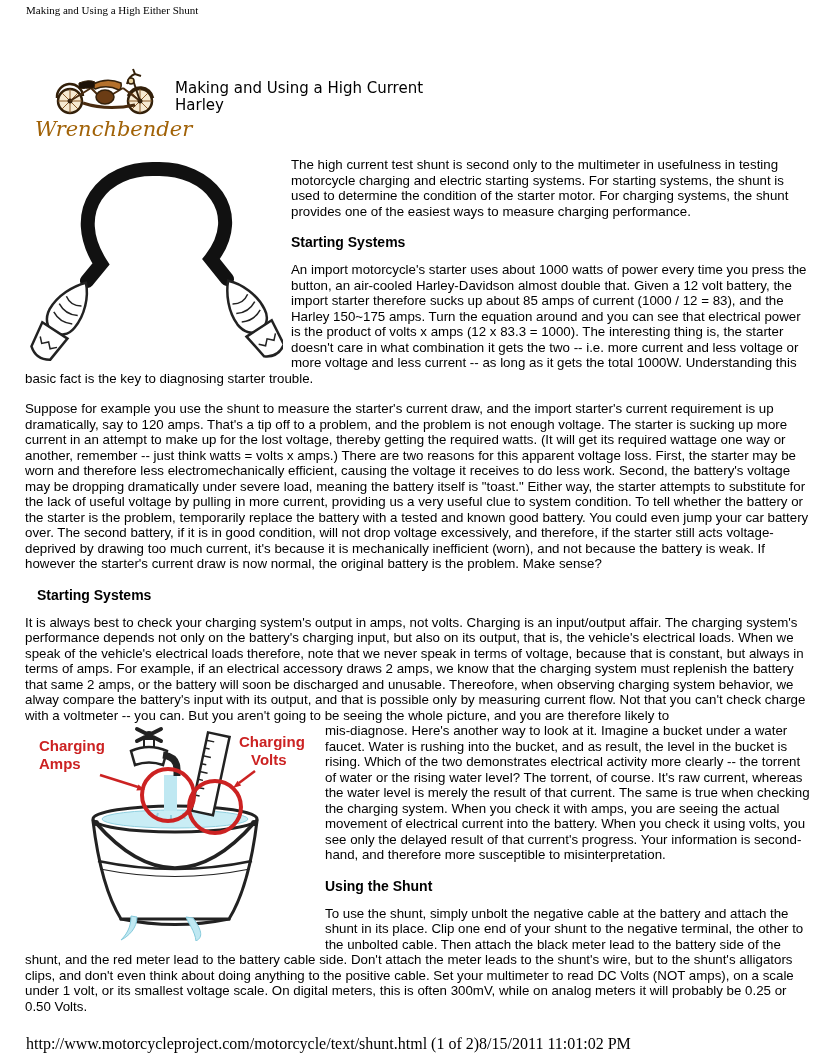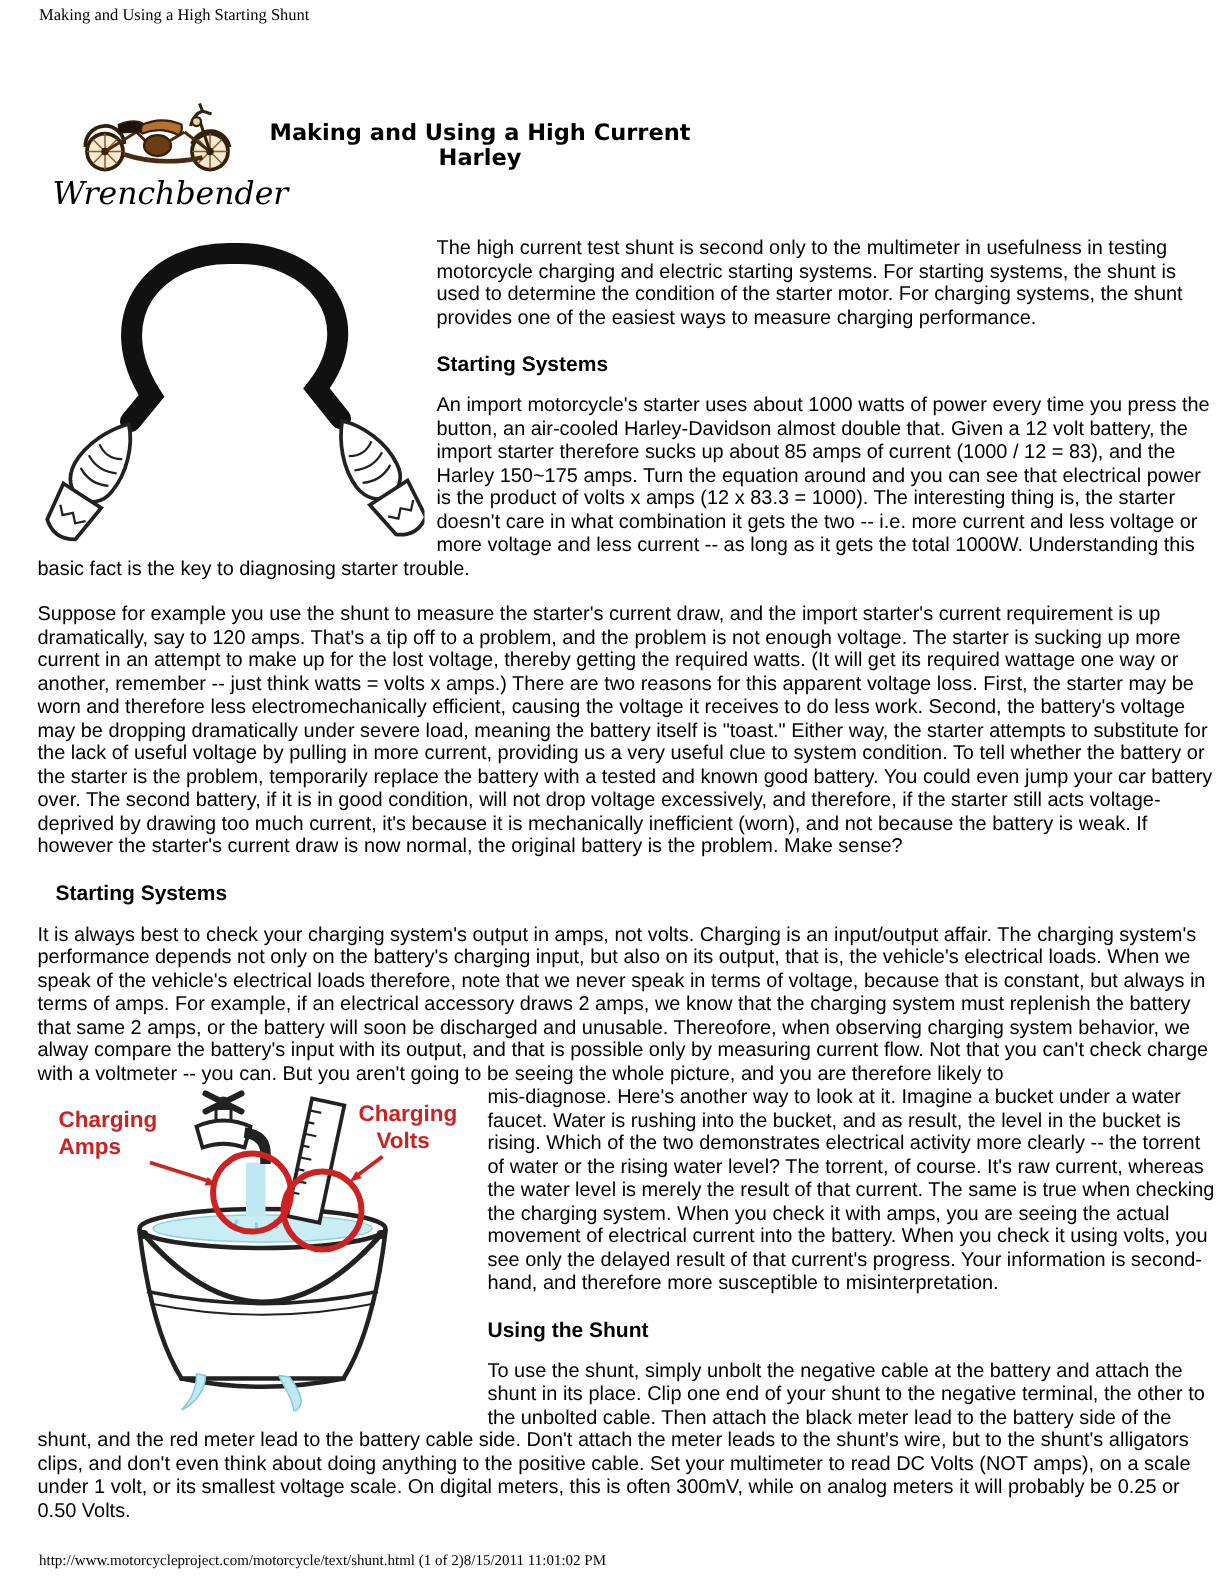--- a/index.html
+++ b/index.html
@@ -9,55 +9,55 @@
     background: #ffffff; color: #000;
     font-family: "Liberation Sans", sans-serif;
     overflow: hidden;
   }
   .print-header {
     position: absolute; top: 4px; left: 26px;
     font-family: "Liberation Serif", serif; font-size: 11px;
   }
   .print-footer {
     position: absolute; top: 1035px; left: 26px;
-    font-family: "Liberation Serif", serif; font-size: 10px;
+    font-family: "Liberation Serif", serif; font-size: 16px;
   }
   .content {
     position: absolute; top: 58px; left: 25px; width: 788px;
     font-size: 13.3px; line-height: 15.5px;
   }
   .masthead { display: flex; align-items: flex-start; margin: 4px 0 16px 0; }
   .logo-cell { width: 140px; margin-left: 10px; text-align: center; }
   .logo-cell svg { display: block; margin: 0 auto; }
   .logo-wordmark {
     font-family: "DejaVu Serif", serif; font-style: italic;
-    font-size: 21px; line-height: 24px; color: #000000; margin-top: 1px;
+    font-size: 21px; line-height: 24px; color: #a16207; margin-top: 1px;
   }
   .title-cell {
-    width: 290px; padding-top: 18px; text-align: center;
-    font-family: "DejaVu Sans", sans-serif; font-weight: bold;
+    width: 290px; padding-top: 18px; 
+    font-family: "DejaVu Sans", sans-serif; font-weight: normal;
     font-size: 15px; line-height: 17px;
   }
   .article p { margin: 0 0 15px 0; }
   .article h3 {
     font-size: 14px; font-weight: bold; margin: 12px; line-height: 16px;
     font-family: "Liberation Sans", sans-serif;
   }
   p.no-gap { margin: 0; }
   .fig-shunt { float: left; width: 254px; height: 203px; margin: 2px 8px 0 4px; }
   .fig-bucket { float: left; width: 292px; height: 218px; margin: 0 8px 0 0; }
   .charging-wrap::after { content: ""; display: block; clear: both; }
   .bucket-label {
     font-family: "Liberation Sans", sans-serif; font-weight: bold; font-size: 15px;
   }
 </style>
 </head>
 <body>
 
-<div class="print-header">Making and Using a High Starting Shunt</div>
+<div class="print-header">Making and Using a High Either Shunt</div>
 
 <div class="content">
 
   <div class="masthead">
     <div class="logo-cell">
       <svg width="120" height="54" viewBox="0 0 120 54">
 
         <circle cx="25" cy="39" r="12" fill="#f6ead2" stroke="#33200a" stroke-width="2.5"></circle>
         <path d="M25 27 V51 M13 39 H37 M17 31 L33 47 M33 31 L17 47" stroke="#8a5a28" stroke-width="1" fill="none"></path>
         <circle cx="25" cy="39" r="2.5" fill="#33200a"></circle>

